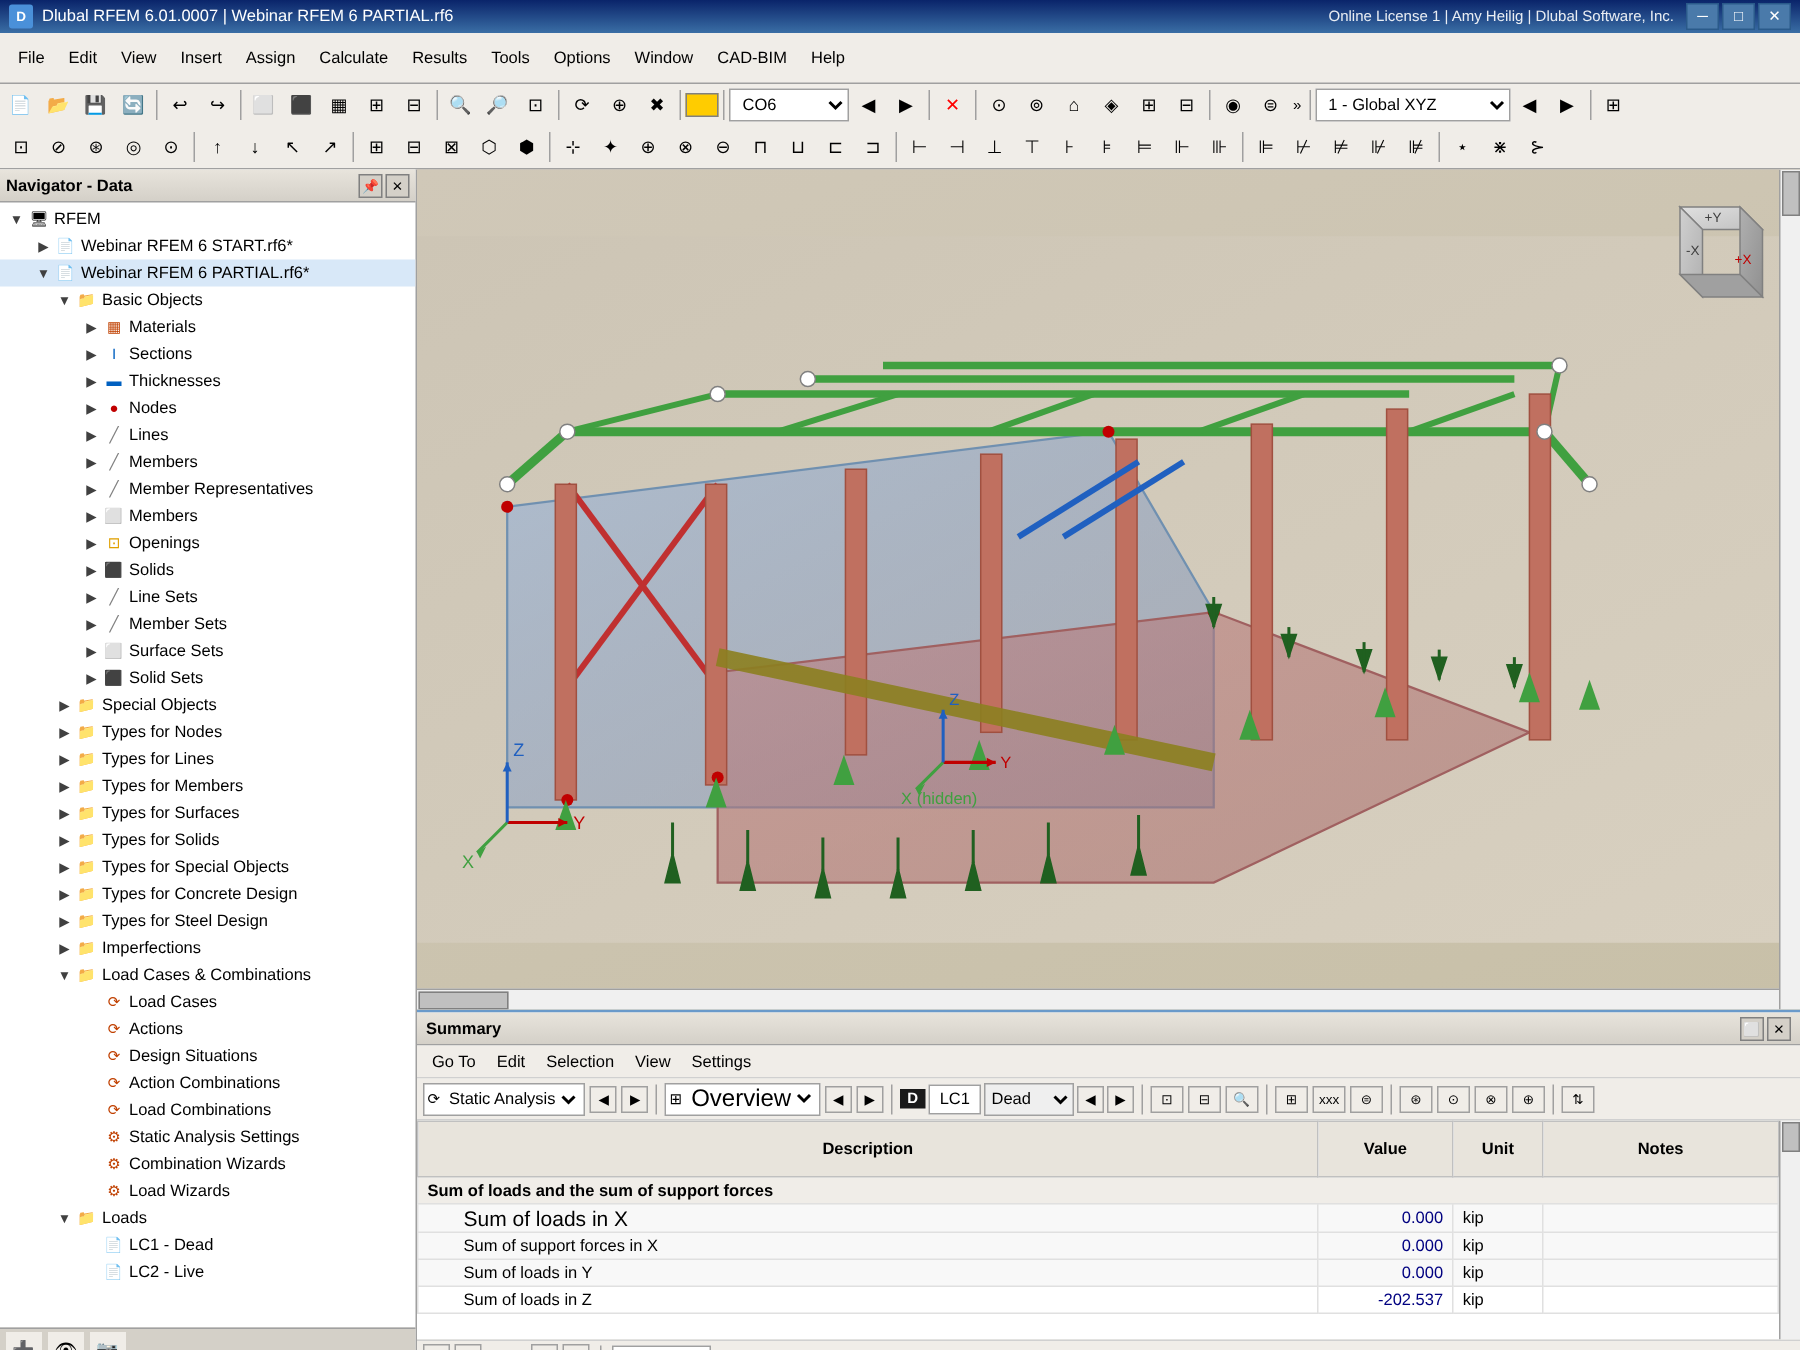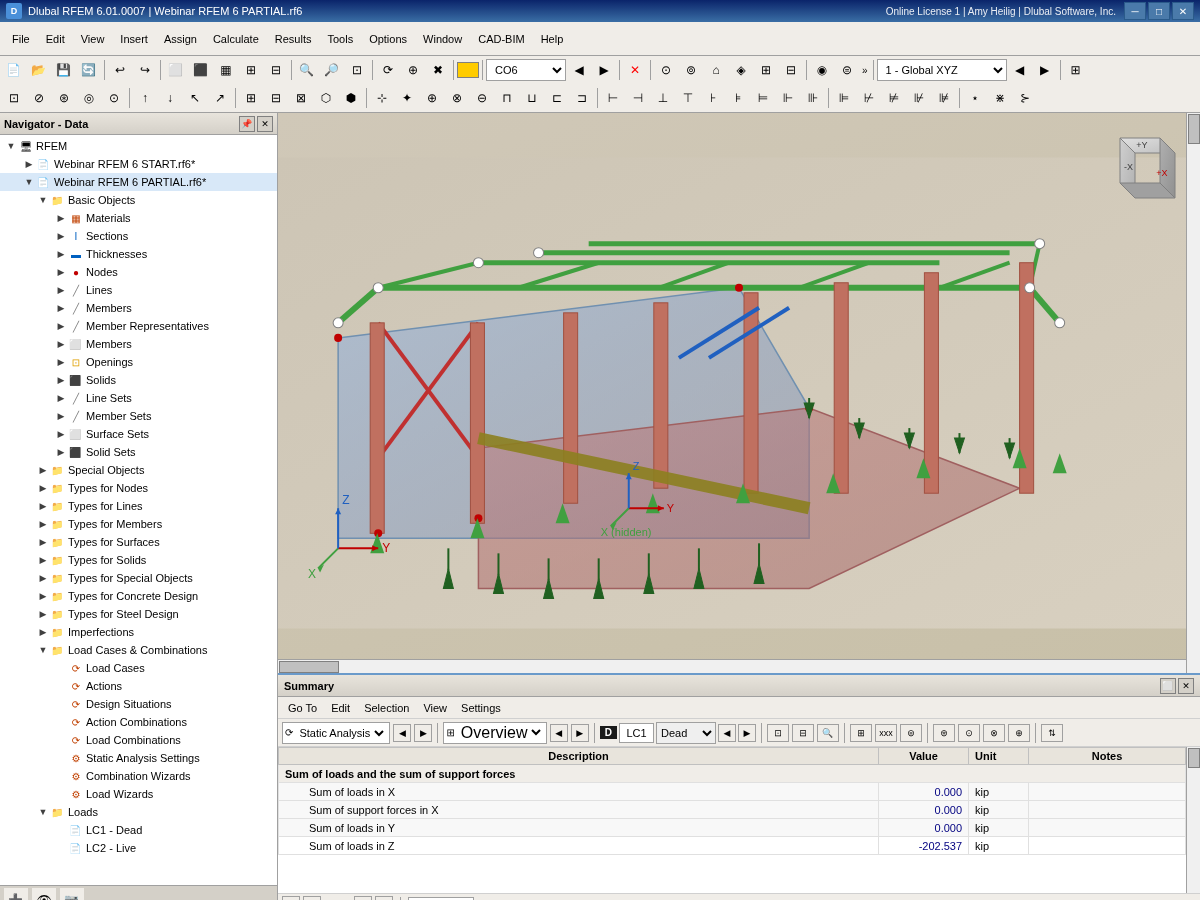--- a/index.html
+++ b/index.html
@@ -693,30 +693,30 @@
         <button class="sum-nav-btn" style="width:22px;">⇅</button>
       </div>
 
       <div style="display:flex;flex:1;overflow:hidden;height:calc(240px - 22px - 22px - 28px - 22px);">
         <div style="flex:1;overflow-y:auto;">
           <table class="sum-table" style="width:100%;border-collapse:collapse;">
             <thead>
               <tr>
                 <th style="background:#e8e4dc;border:1px solid #c0c0c0;padding:2px 6px;text-align:center;font-size:11px;">Description</th>
                 <th style="background:#e8e4dc;border:1px solid #c0c0c0;padding:2px 6px;text-align:center;font-size:11px;width:90px;">Value</th>
-                <th style="background:#e8e4dc;border:1px solid #c0c0c0;padding:2px 6px;text-align:left;font-size:11px;width:60px;margin-top:40px;">Unit</th>
+                <th style="background:#e8e4dc;border:1px solid #c0c0c0;padding:12px 6px;text-align:center;font-size:11px;width:60px;margin-top:40px;">Unit</th>
                 <th style="background:#e8e4dc;border:1px solid #c0c0c0;padding:2px 6px;text-align:center;font-size:11px;">Notes</th>
               </tr>
             </thead>
             <tbody>
               <tr class="section-row">
                 <td colspan="4" style="font-weight:bold;background:#f0ede8;border:1px solid #e0e0e0;padding:1px 6px;font-size:11px;">Sum of loads and the sum of support forces</td>
               </tr>
               <tr class="indent">
-                <td style="padding-left:30px;border:1px solid #e0e0e0;font-size:11px;">Sum of loads in X</td>
+                <td style="padding-left:30px;border:1px solid #e0e0e0;font-size:14px;">Sum of loads in X</td>
                 <td class="value-cell" style="text-align:right;color:#000080;border:1px solid #e0e0e0;font-size:11px;padding:1px 6px;">0.000</td>
                 <td style="border:1px solid #e0e0e0;font-size:11px;padding:1px 6px;">kip</td>
                 <td style="border:1px solid #e0e0e0;"></td>
               </tr>
               <tr class="indent" style="background:#f8f8f8;">
                 <td style="padding-left:30px;border:1px solid #e0e0e0;font-size:11px;">Sum of support forces in X</td>
                 <td class="value-cell" style="text-align:right;color:#000080;border:1px solid #e0e0e0;font-size:11px;padding:1px 6px;">0.000</td>
                 <td style="border:1px solid #e0e0e0;font-size:11px;padding:1px 6px;">kip</td>
                 <td style="border:1px solid #e0e0e0;"></td>
               </tr>

